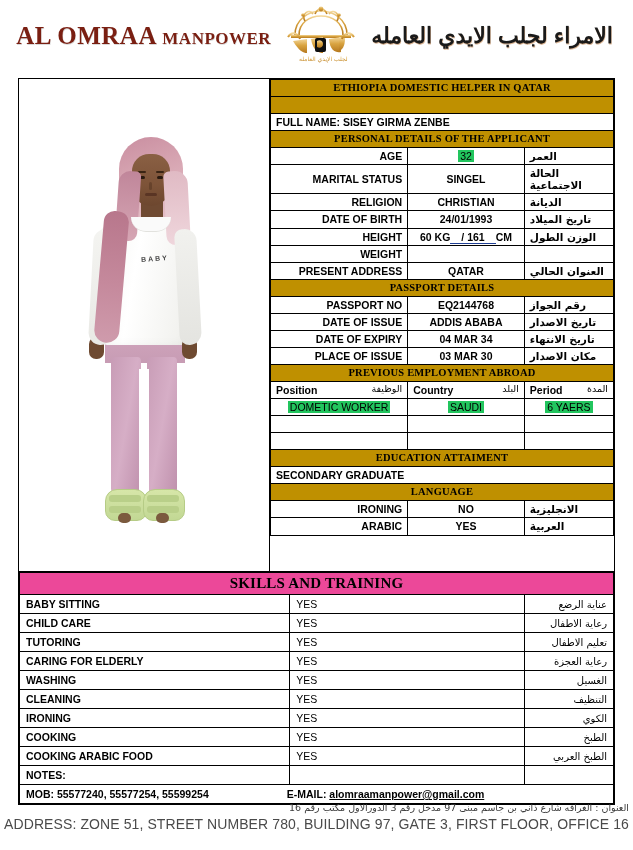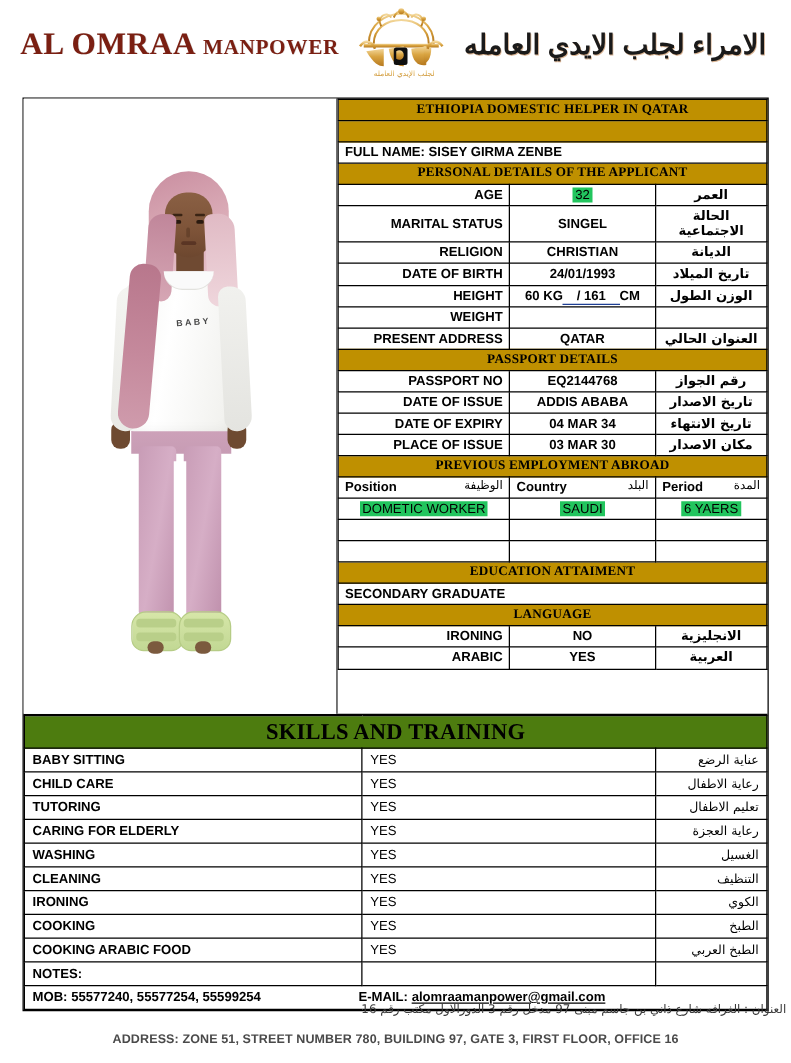--- a/index.html
+++ b/index.html
@@ -61,21 +61,21 @@
     background:#bf9000;
     font-family:"Liberation Serif", serif;
     font-weight:bold;font-size:14.5px;
     text-align:center;color:#000;height:19px;padding:1px 2px;
     letter-spacing:.2px;
   }
   td.bandthin{background:#bf9000;height:5px;padding:0;border-top:none;}
   td.lbl{text-align:right;}
   td.val{text-align:center;font-weight:normal;font-size:10.5px;}
   td.ar{
-    text-align:center;direction:rtl;font-weight:normal;
+    text-align:left;direction:rtl;font-weight:normal;
     font-size:10px;font-family:"DejaVu Sans", sans-serif;
   }
   td.fullname{
     text-align:left;font-size:11.5px;font-weight:bold;height:22px;
   }
   td.center-plain{text-align:left;font-weight:normal;font-size:10.5px;}
   .hl{background:#22c55e;padding:0 2px;font-weight:normal;}
   .ul-blue{border-bottom:1.2px solid #1f3f94;padding:0 11px;}
 
   
@@ -90,22 +90,22 @@
   td.empty-row{height:17px;}
 
   
   .skills-wrap{border-top:1.6px solid #000;}
   table.sk{border-collapse:collapse;width:100%;table-layout:fixed;}
   table.sk td{
     border:1px solid #000;font-size:10.5px;font-weight:bold;
     padding:2px 6px;height:19px;box-sizing:border-box;vertical-align:middle;
   }
   table.sk td.band{
-    background:#4d7c0f;font-family:"Liberation Serif", serif;
-    font-size:18px;text-align:center;height:20px;
+    background:#ec4899;font-family:"Liberation Serif", serif;
+    font-size:15px;text-align:center;height:20px;
   }
   table.sk td.val{font-weight:normal;text-align:left;}
   table.sk td.ar{
     text-align:right;direction:rtl;font-weight:normal;font-size:10px;
     font-family:"DejaVu Sans", sans-serif;
   }
   td.contact{
     font-size:12px;font-weight:bold;height:24px;padding:3px 8px;
   }
   .contact-inner{display:flex;align-items:center;}
@@ -114,21 +114,21 @@
   .mail u{text-decoration:underline;}
 
   
   .footer{position:absolute;left:0;right:0;top:802px;text-align:center;}
   .foot-ar{
     font-size:9.5px;direction:rtl;color:#3a3a3a;
     font-family:"DejaVu Sans", sans-serif;
     padding-right:4px;text-align:right;
   }
   .foot-en{
-    font-size:10px;color:#4a4a4a;font-weight:bold;margin-top:13px;
+    font-size:14px;color:#4a4a4a;font-weight:normal;margin-top:3px;
     letter-spacing:.1px;
   }
 
   
   .photo{position:relative;width:250px;height:492px;overflow:hidden;background:#fff;}
   .ph{position:absolute;}
   .hijab{
     left:100px;top:58px;width:64px;height:92px;
     background:linear-gradient(160deg,#c98ea0 0%,#d9a9b5 45%,#e8c6ce 100%);
     border-radius:34px 34px 28px 28px;

